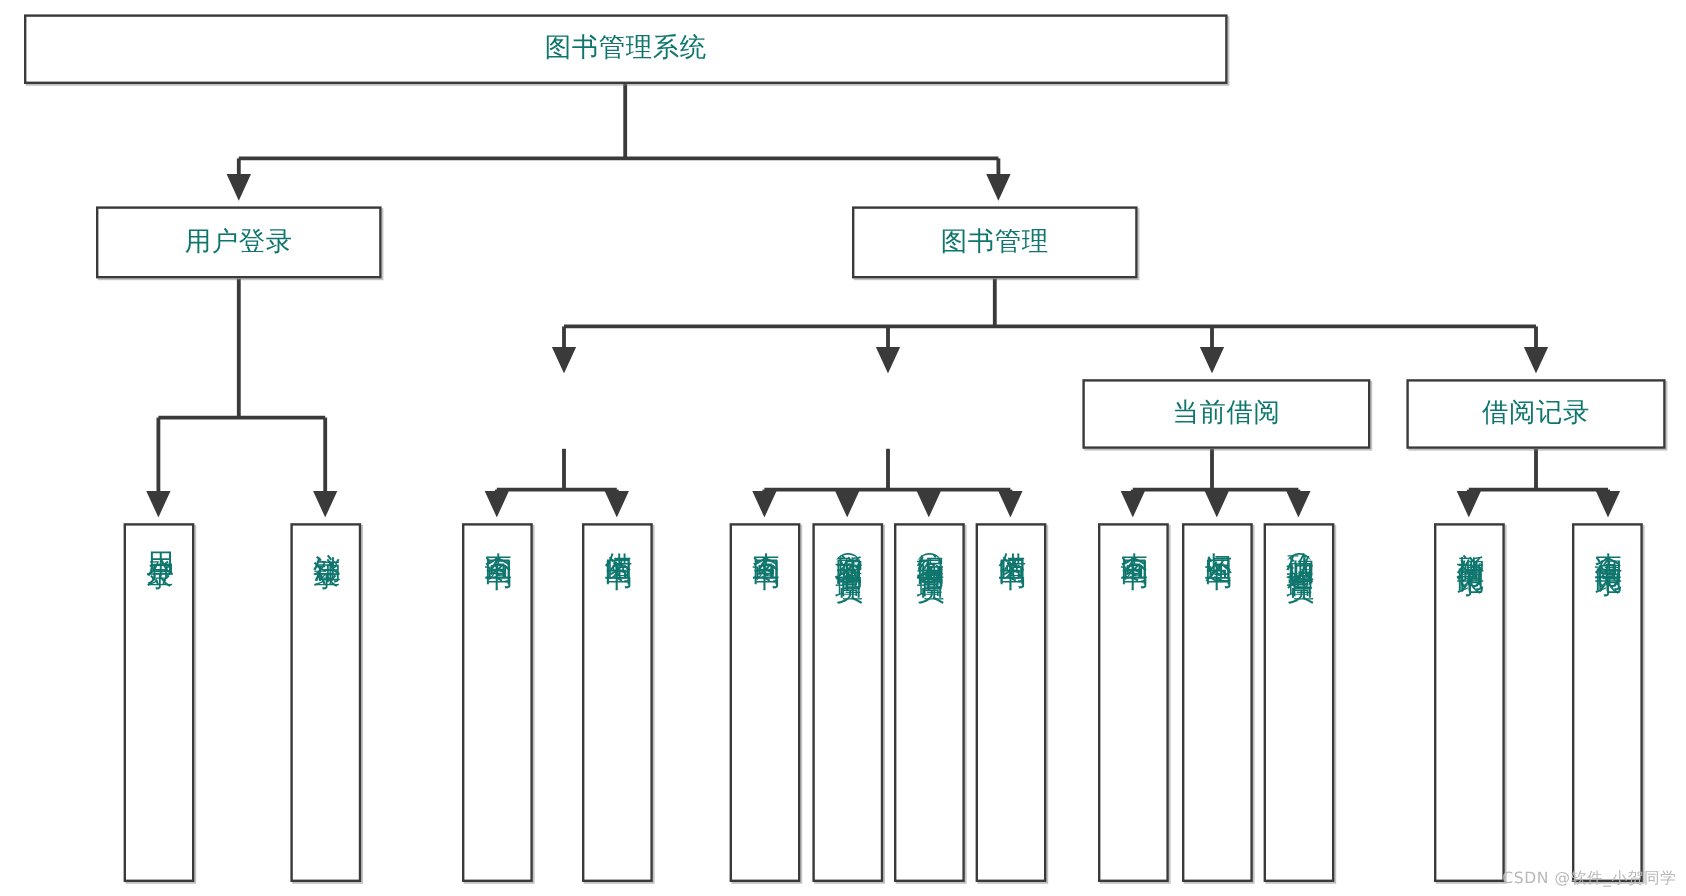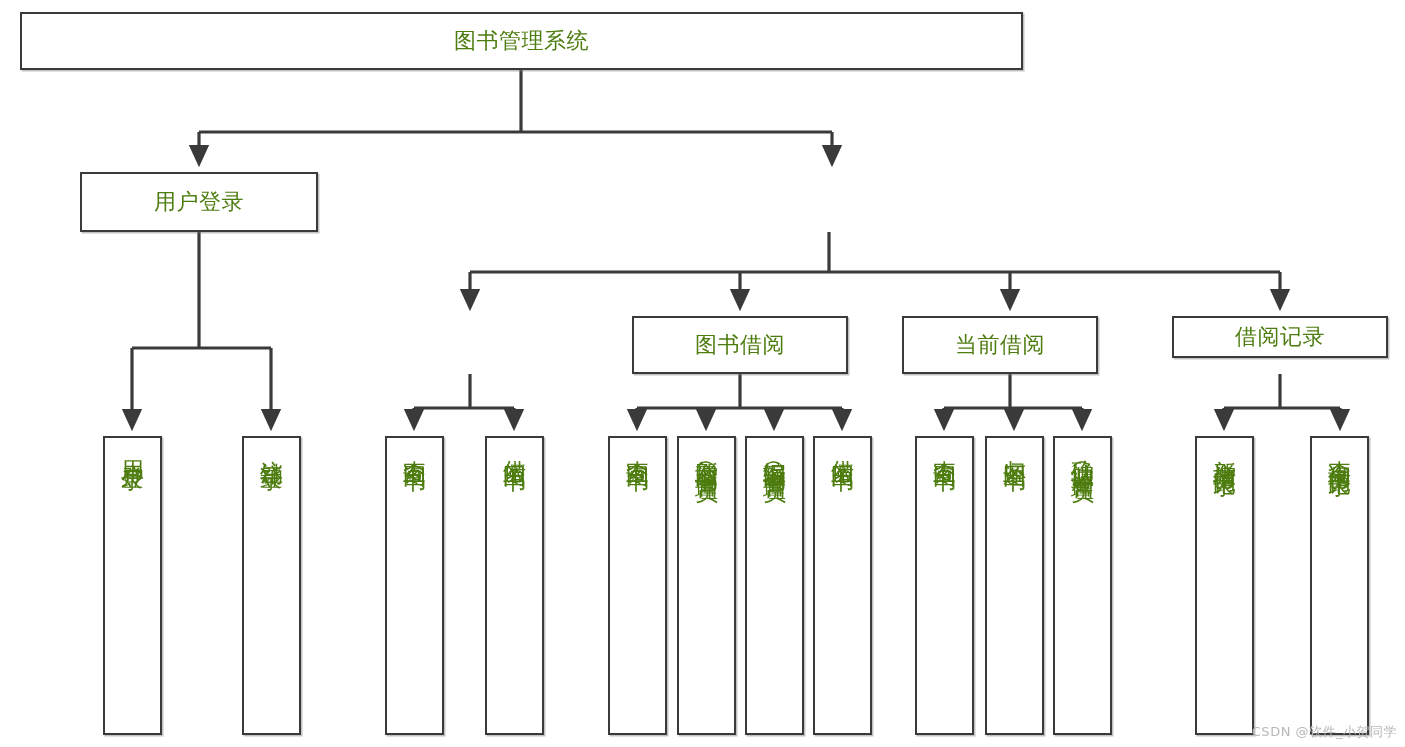--- a/index.html
+++ b/index.html
@@ -30,21 +30,21 @@
     position: absolute;
     box-sizing: border-box;
     border: 2.5px solid #3a3a3a;
     background: #ffffff;
     display: flex;
     align-items: center;
     justify-content: center;
     box-shadow: 1.5px 1.5px 0 rgba(120,120,120,0.45);
   }
   .node .label {
-    color: #4d7c0f;
+    color: #0f766e;
     line-height: 1.18;
     text-align: right;
     white-space: pre;
   }
   .node.horiz .label {
     font-size: 22px;
     letter-spacing: 0.5px;
   }
   .node.vert {
     align-items: flex-start;
@@ -123,28 +123,28 @@
     </g>
   </svg>
 
   <div class="node horiz" id="node-root" style="left: 20px; top: 12px; width: 1003px; height: 58px;">
     <span class="label">图书管理系统</span>
   </div>
 
   <div class="node horiz" id="node-l2-0" style="left: 80px; top: 172px; width: 238px; height: 60px;">
     <span class="label">用户登录</span>
   </div>
+  <div class="node horiz" id="node-l2-1" style="left: 710px; top: 172px; width: 238px; height: 60px;">
+    <span class="label">图书管理</span>
+  </div>
 
-  <div class="node horiz" id="node-l3-1" style="left: 632px; top: 316px; width: 216px; height: 58px;">
-    <span class="label">图书借阅</span>
-  </div>
-  <div class="node horiz" id="node-l3-2" style="left: 902px; top: 316px; width: 196px; height: 58px;">
+  <div class="node horiz" id="node-l3-2" style="left: 902px; top: 316px; width: 240px; height: 58px;">
     <span class="label">当前借阅</span>
   </div>
-  <div class="node horiz" id="node-l3-3" style="left: 1172px; top: 316px; width: 216px; height: 42px;">
+  <div class="node horiz" id="node-l3-3" style="left: 1172px; top: 316px; width: 216px; height: 58px;">
     <span class="label">借阅记录</span>
   </div>
 
   <div class="node vert" id="node-leaf-0" style="left: 103px; top: 436px; width: 59px; height: 299px;">
     <span class="label">用户登录</span>
   </div>
   <div class="node vert" id="node-leaf-1" style="left: 242px; top: 436px; width: 59px; height: 299px;">
     <span class="label">注销登录</span>
   </div>
   <div class="node vert" id="node-leaf-2" style="left: 385px; top: 436px; width: 59px; height: 299px;">

